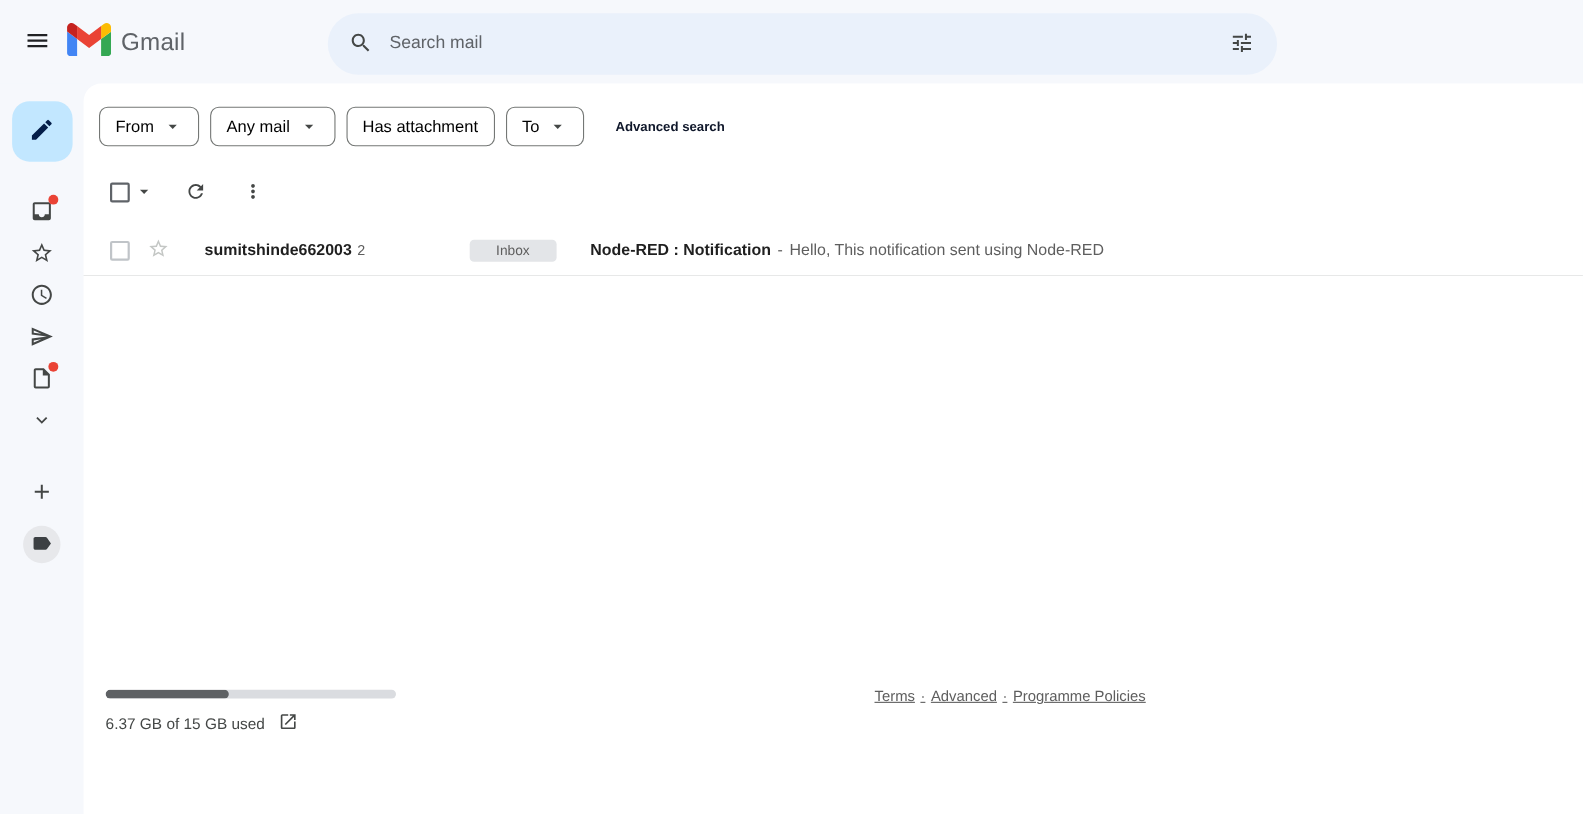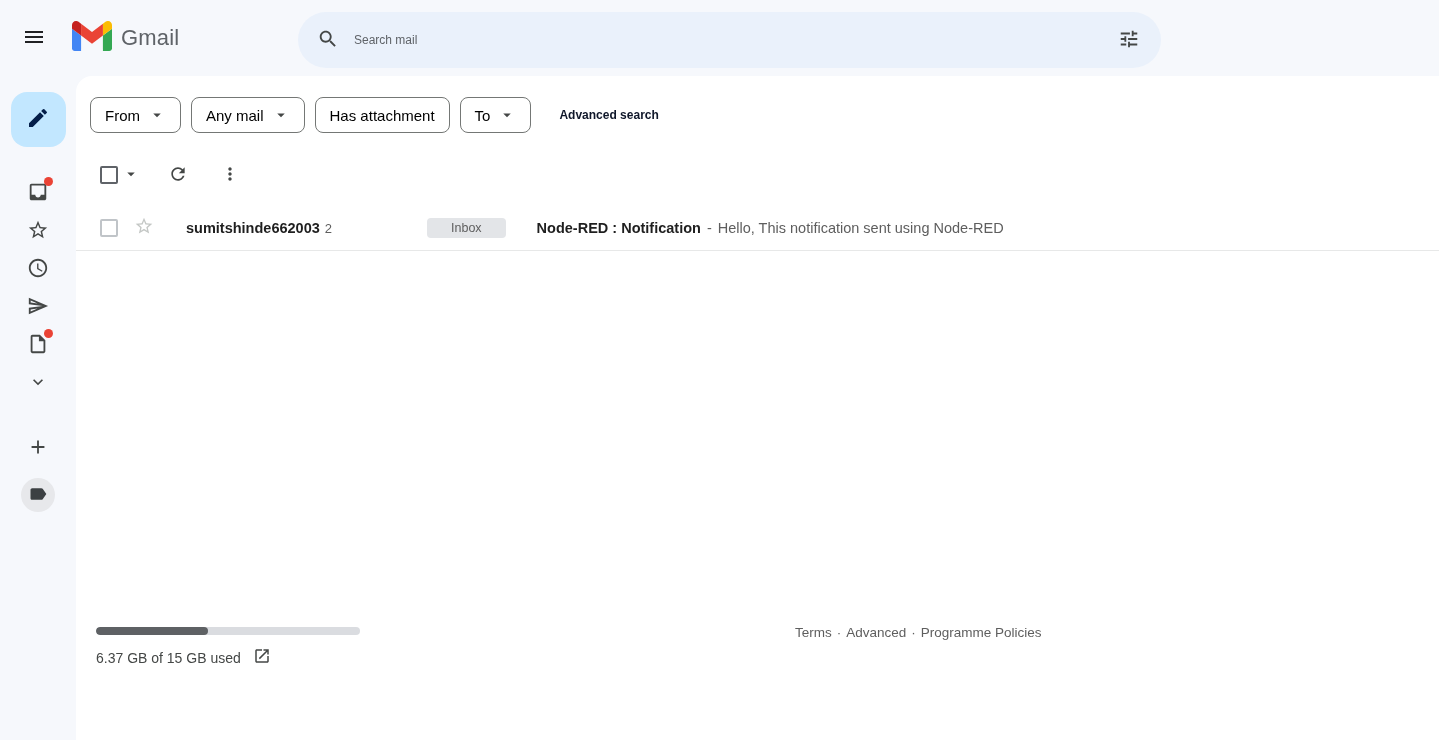--- a/index.html
+++ b/index.html
@@ -6,27 +6,27 @@
   html,body { width:1439px; height:740px; overflow:hidden; }
   body {
     font-family:"Liberation Sans","DejaVu Sans",sans-serif;
     background:#f6f8fc;
     position:relative;
     color:#1f1f1f;
   }
   
   .header { position:absolute; top:0; left:0; width:1439px; height:76px; display:flex; align-items:center; background:#f6f8fc; }
   .menu-btn { width:48px; height:48px; margin-left:10px; border:none; background:transparent; border-radius:50%; display:flex; align-items:center; justify-content:center; cursor:pointer; }
-  .logo { display:flex; align-items:center; margin-left:14px; }
+  .logo { display:flex; align-items:center; margin-left:3px; }
   .logo-text { font-size:22px; color:#5f6368; margin-left:9px; letter-spacing:0.2px; }
   .search-bar { position:absolute; left:298px; top:12px; width:863px; height:56px; background:#eaf1fb; border-radius:28px; display:flex; align-items:center; }
   .search-btn, .tune-btn { width:48px; height:48px; border:none; background:transparent; border-radius:50%; display:flex; align-items:center; justify-content:center; cursor:pointer; flex:0 0 auto; }
   .search-btn { margin-left:6px; }
   .tune-btn { margin-right:8px; }
-  .search-input { flex:1; border:none; outline:none; background:transparent; font-size:12px; color:#1f1f1f; font-family:inherit; padding:0 8px 0 2px; }
+  .search-input { flex:1; border:none; outline:none; background:transparent; font-size:16px; color:#1f1f1f; font-family:inherit; padding:0 8px 0 2px; }
   .search-input::placeholder { color:#5f6368; opacity:1; }
   
   .sidebar { position:absolute; top:76px; left:0; width:76px; bottom:0; display:flex; flex-direction:column; align-items:center; background:#f6f8fc; }
   .compose-btn { width:55px; height:55px; margin-top:16px; border:none; border-radius:16px; background:#c2e7ff; display:flex; align-items:center; justify-content:center; cursor:pointer; flex:0 0 auto; }
   .nav-item { width:48px; height:38px; border:none; background:transparent; display:flex; align-items:center; justify-content:center; cursor:pointer; position:relative; flex:0 0 auto; }
   .nav-item.first { margin-top:27px; }
   .badge-dot { position:absolute; top:3px; right:9px; width:9px; height:9px; border-radius:50%; background:#ea4335; }
   .plus-item { margin-top:27px; }
   .label-avatar { width:34px; height:34px; margin-top:11px; border:none; border-radius:50%; background:#e7e8eb; display:flex; align-items:center; justify-content:center; cursor:pointer; flex:0 0 auto; }
   
@@ -54,21 +54,21 @@
   .sep, .snippet { color:#5e5e5e; font-size:14.5px; white-space:nowrap; }
   .sep { margin:0 6px; }
   
   .bottom-area { margin-top:auto; position:relative; padding:0 0 72px 20px; flex:0 0 auto; }
   .storage { width:264px; }
   .storage-bar { width:264px; height:8px; border-radius:5px; background:#dadce0; overflow:hidden; }
   .storage-fill { height:100%; border-radius:5px; background:#5e6164; }
   .storage-row { display:flex; align-items:center; margin-top:12px; }
   .storage-text { font-size:14px; color:#444746; }
   .open-link-btn { border:none; background:transparent; display:flex; align-items:center; margin-left:12px; cursor:pointer; }
-  .footer-links { position:absolute; left:719px; top:-2px; font-size:13.5px; color:#5e5e5e; display:flex; align-items:center; white-space:nowrap; }
+  .footer-links { position:absolute; left:719px; top:-2px; font-size:13.5px; color:#5e5e5e; display:flex; align-items:center; white-space:nowrap;text-decoration:underline; }
   .footer-links a { color:#5e5e5e; text-decoration:none; cursor:pointer; }
   .footer-sep { margin:0 5px; }
 </style>
 </head>
 <body>
 
 <div class="header">
   <button class="menu-btn">
     <span>
       <svg width="24" height="24" viewBox="0 0 24 24">

